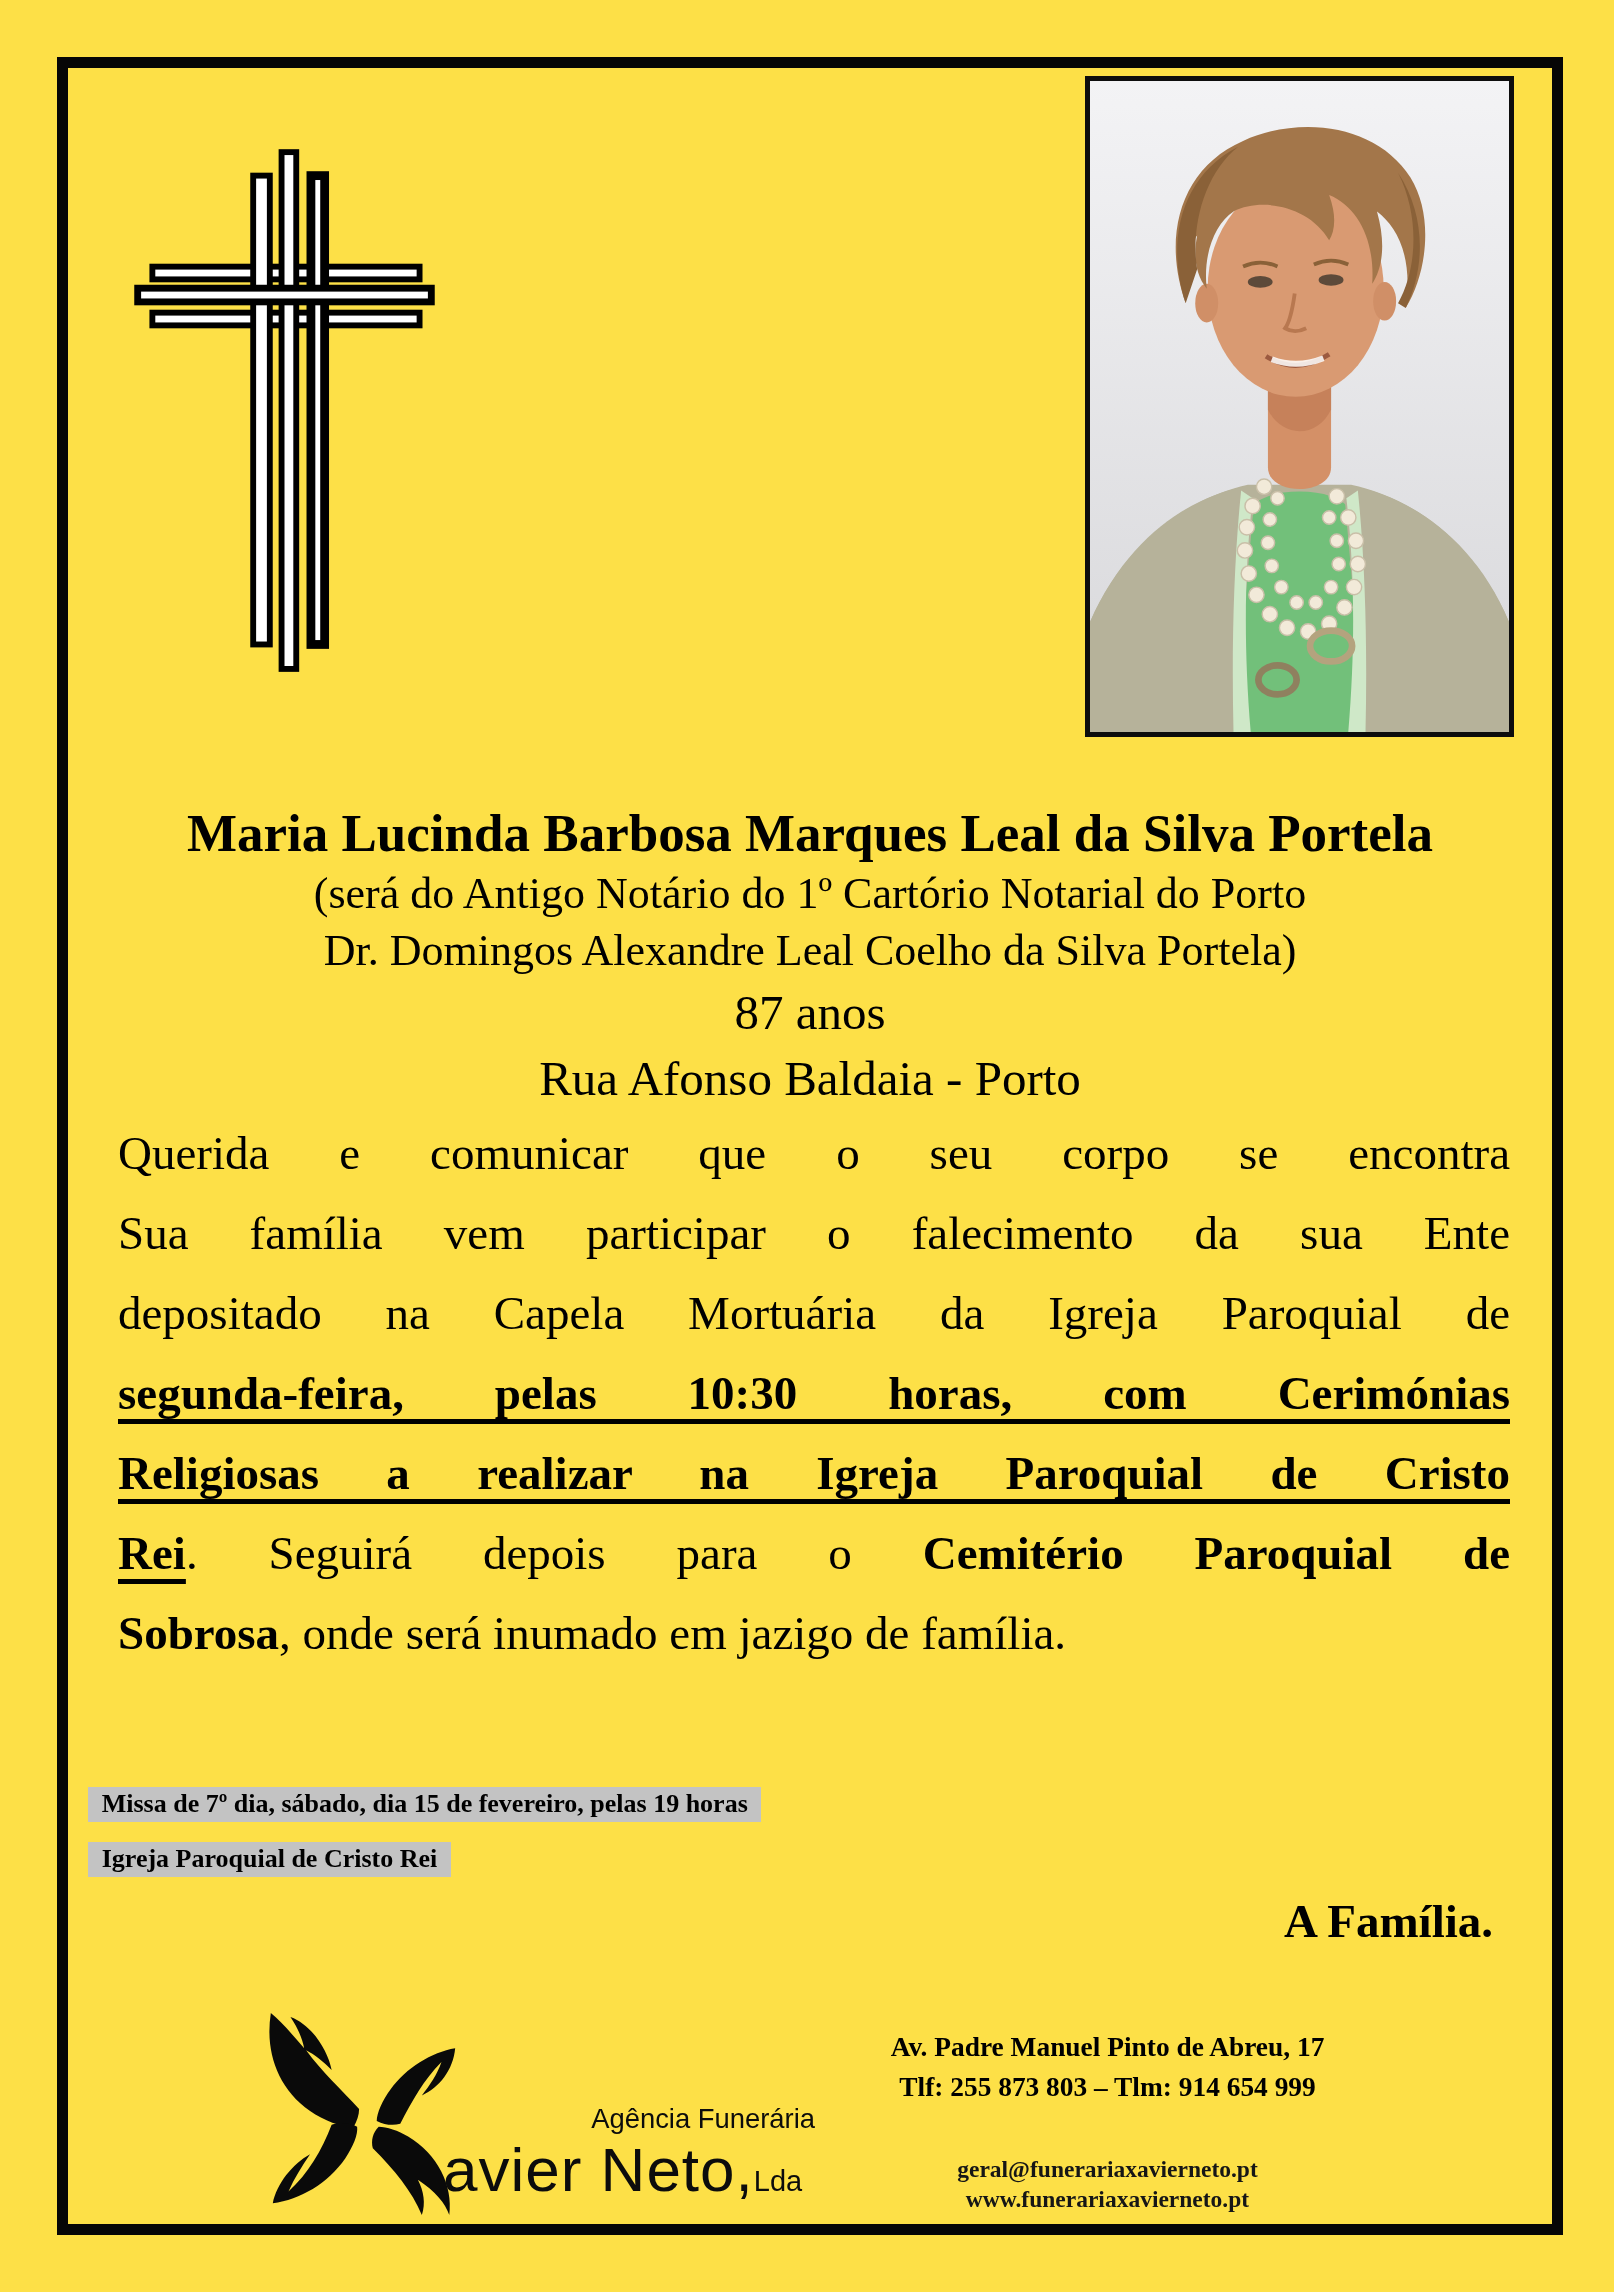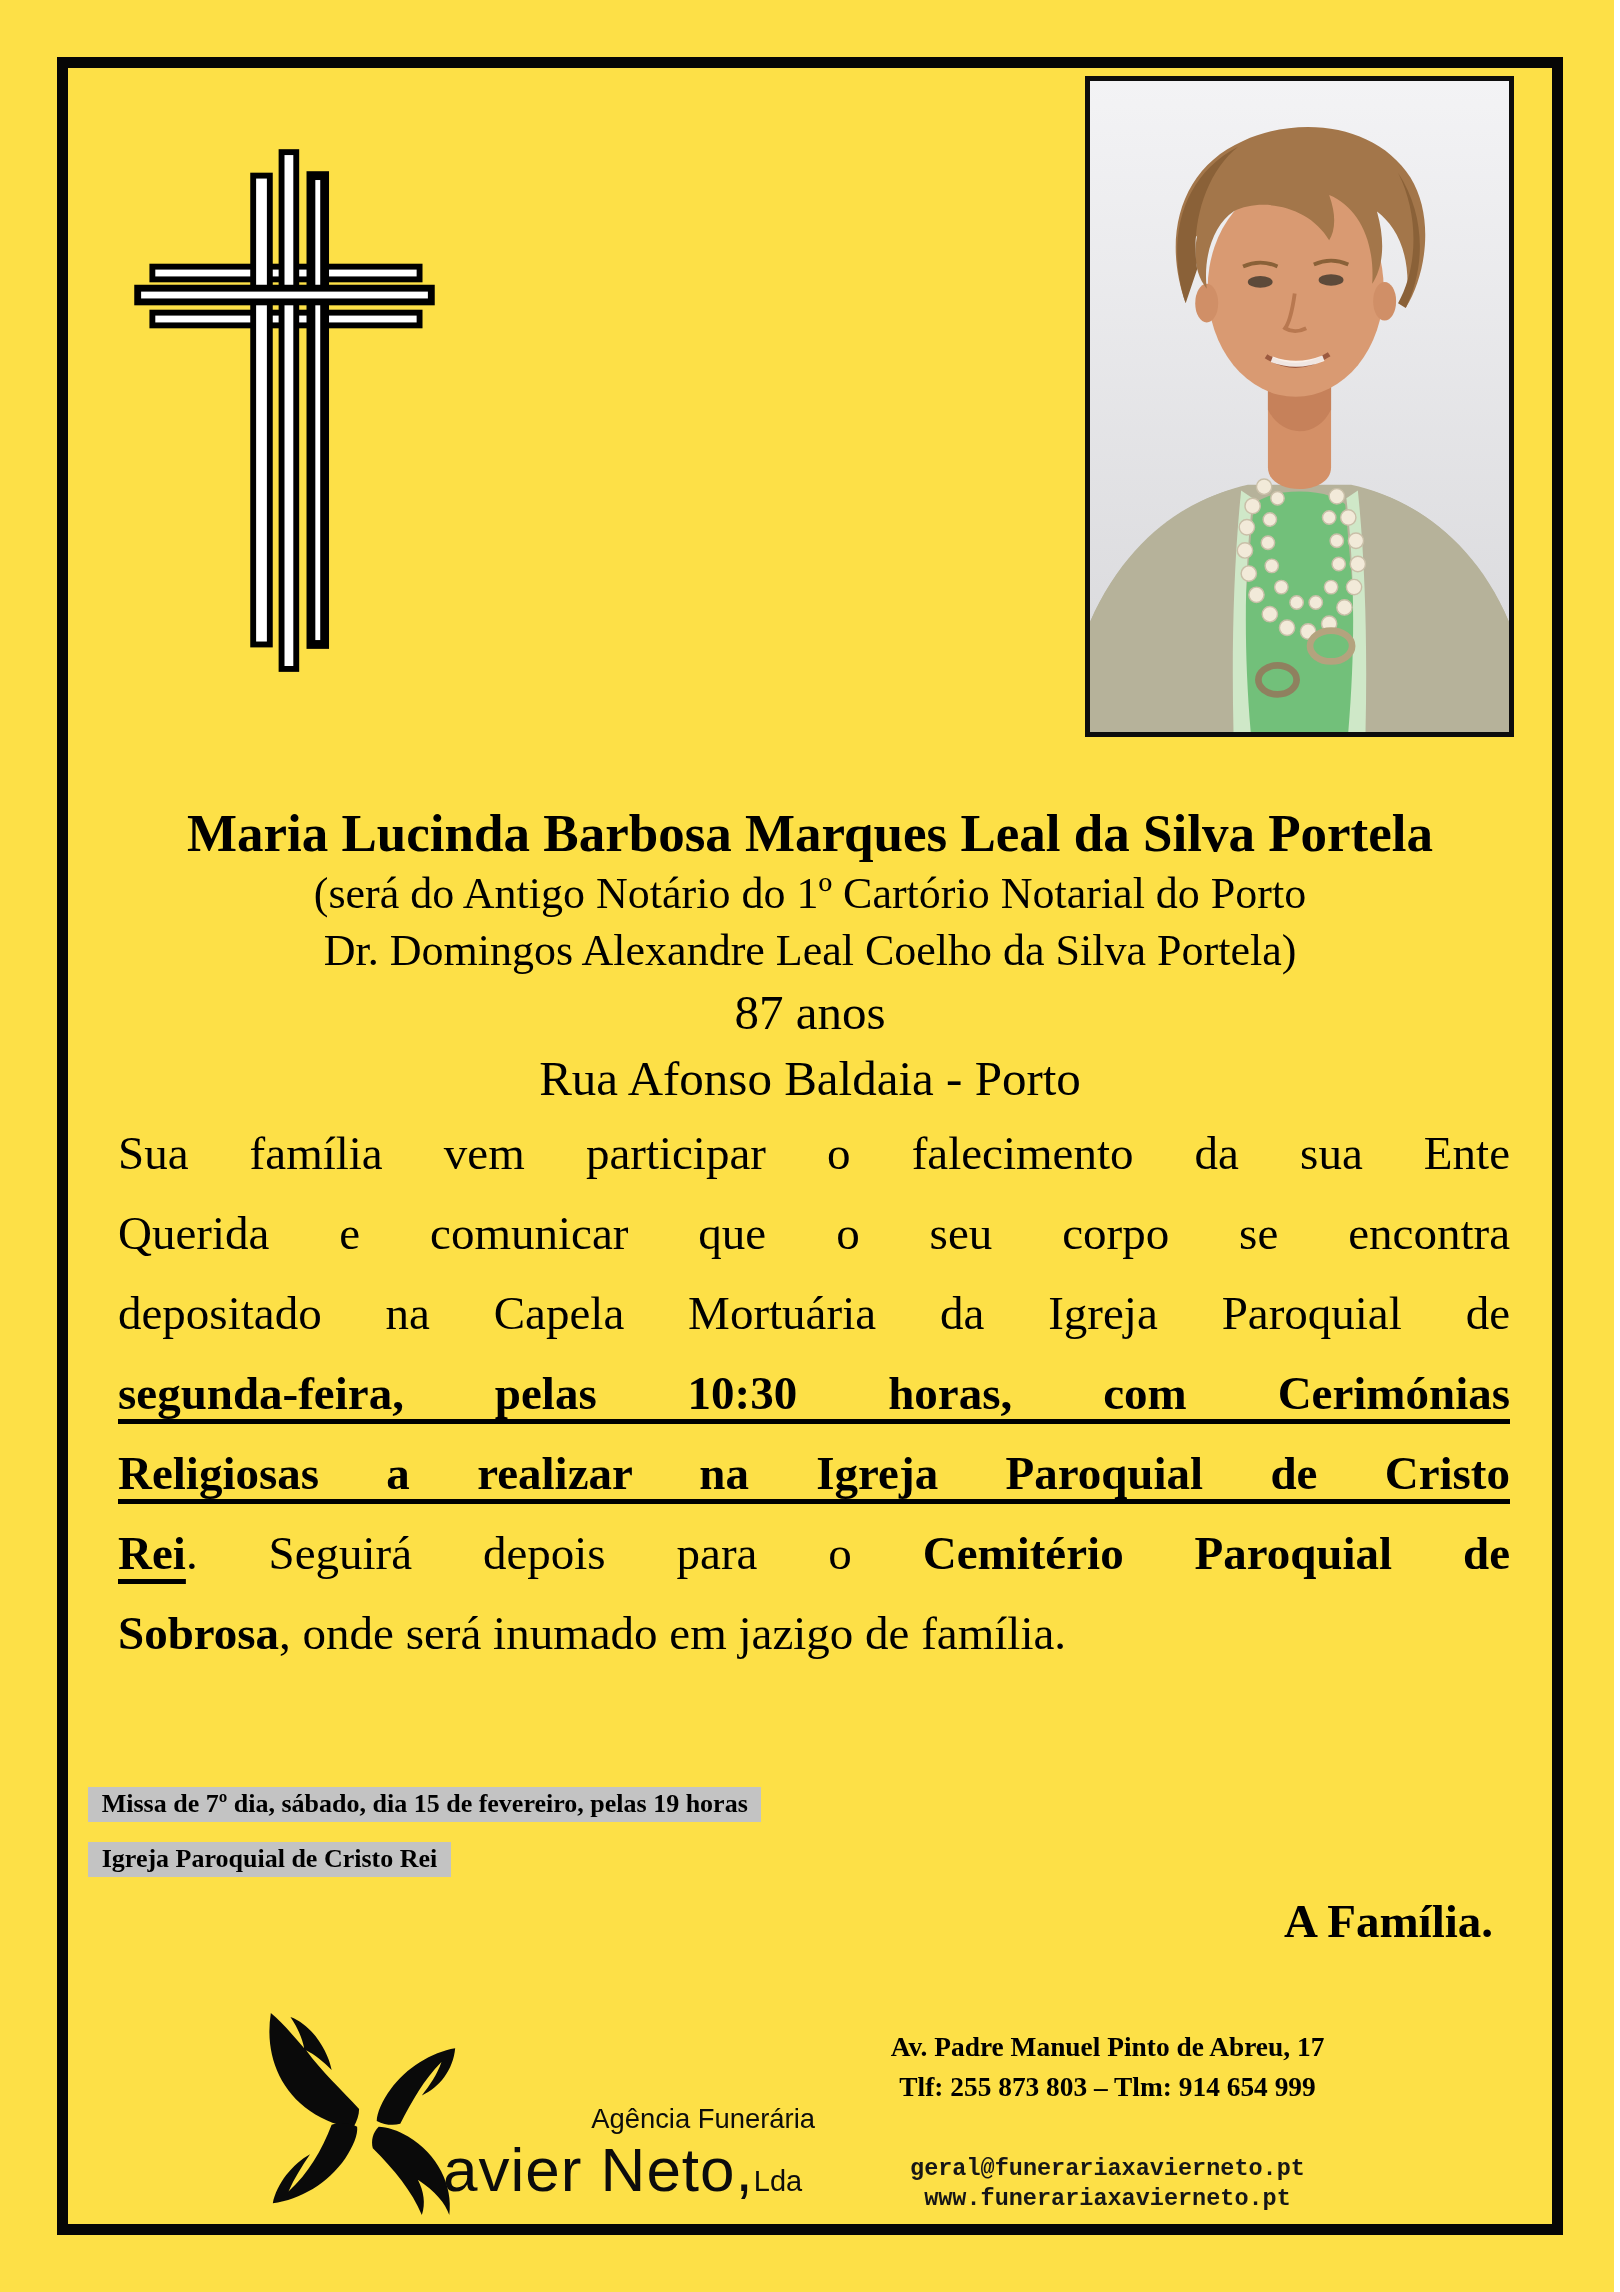--- a/index.html
+++ b/index.html
@@ -83,21 +83,21 @@
   .agency-suffix{font-size:29px;letter-spacing:0;}
   .contact-serif{
     position:absolute;left:882px;top:2027px;width:451px;
     text-align:center;
     font-family:"Liberation Serif", serif;
     font-weight:bold;font-size:27.4px;line-height:40px;
   }
   .contact-sans{
     position:absolute;left:882px;top:2154px;width:451px;
     text-align:center;
-    font-family:Liberation Mono, monospace;
+    font-family:Liberation Serif, serif;
     font-weight:bold;font-size:23.5px;line-height:30px;color:#161616;
   }
 </style>
 </head>
 <body>
 
 <div class="page">
 
   <div class="frame"></div>
 
@@ -193,22 +193,22 @@
 
   <div class="header">
     <div class="deceased-name">Maria Lucinda Barbosa Marques Leal da Silva Portela</div>
     <div class="subtitle">(será do Antigo Notário do 1º Cartório Notarial do Porto</div>
     <div class="subtitle">Dr. Domingos Alexandre Leal Coelho da Silva Portela)</div>
     <div class="age-line">87 anos</div>
     <div class="address-line">Rua Afonso Baldaia - Porto</div>
   </div>
 
   <div class="obit-body">
+      <div class="b-line just"><span class="seg-n">Querida e comunicar que o seu corpo se encontra</span></div>
       <div class="b-line just"><span class="seg-n">Sua família vem participar o falecimento da sua Ente</span></div>
-      <div class="b-line just"><span class="seg-n">Querida e comunicar que o seu corpo se encontra</span></div>
       <div class="b-line just"><span class="seg-n">depositado na Capela Mortuária da Igreja Paroquial de</span></div>
       <div class="b-line just"><span class="seg-bu">segunda-feira, pelas 10:30 horas, com Cerimónias</span></div>
       <div class="b-line just"><span class="seg-bu">Religiosas a realizar na Igreja Paroquial de Cristo</span></div>
       <div class="b-line just"><span class="seg-bu">Rei</span><span class="seg-n">. Seguirá depois para o </span><span class="seg-b">Cemitério Paroquial de</span></div>
       <div class="b-line"><span class="seg-b">Sobrosa</span><span class="seg-n">, onde será inumado em jazigo de família.</span></div>
     </div>
 
   <div class="notice">
     <div><span class="hl" style="background: rgb(195, 195, 195);">Missa de 7º dia, sábado, dia 15 de fevereiro, pelas 19 horas</span></div>
     <div><span class="hl" style="background: rgb(195, 195, 195); margin-top: 48px;">Igreja Paroquial de Cristo Rei</span></div>

